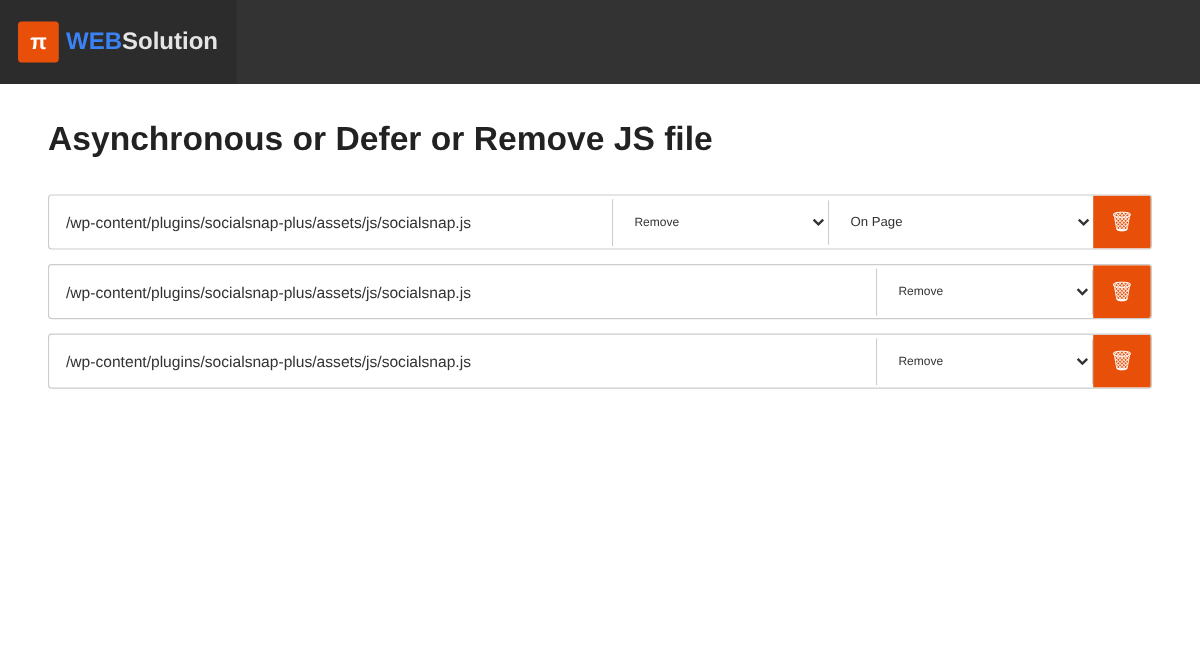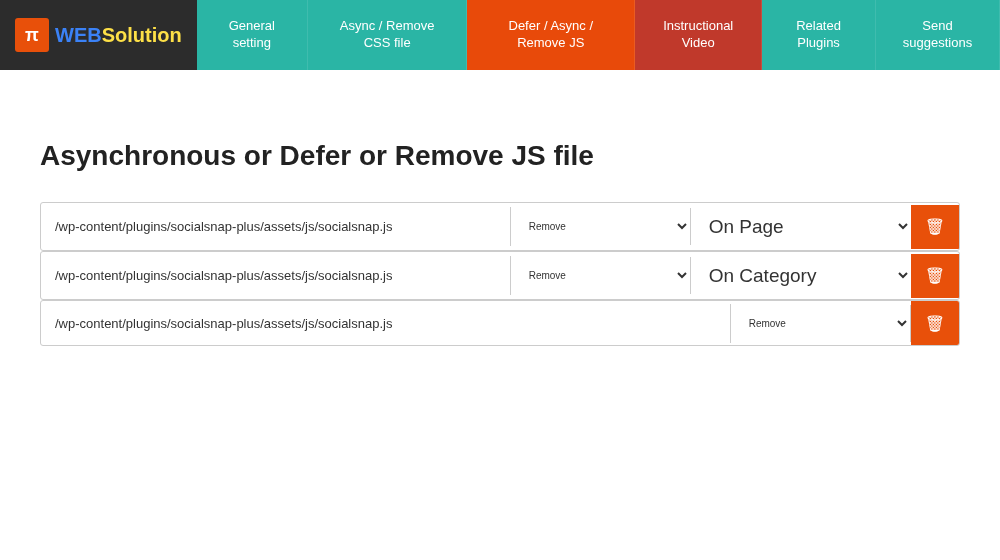--- a/index.html
+++ b/index.html
@@ -44,21 +44,21 @@
       flex-shrink: 0;
     }
 
     .logo-text {
       font-size: 20px;
       font-weight: bold;
       color: #fff;
     }
 
     .logo-text .web { color: #3b82f6; }
-    .logo-text .solution { color: #fde047; }
+    .logo-text .solution { color: #e5e5e5; }
 
     .nav-tabs {
       display: flex;
       flex: 1;
     }
 
     .nav-tab {
       display: flex;
       align-items: center;
       justify-content: center;
@@ -81,27 +81,26 @@
       padding: 30px 40px;
       background: #fff;
       flex: 1;
     }
 
     .page-title {
       font-size: 28px;
       font-weight: bold;
       color: #222;
       margin-bottom: 30px;
-      margin-top: 40px;
     }
 
     .rows-container {
       display: flex;
       flex-direction: column;
-      gap: 0;
+      gap: 12px;
     }
 
     .js-row {
       display: flex;
       align-items: center;
       gap: 0;
       border: 1px solid #ccc;
       border-radius: 3px;
       background: #fff;
       overflow: hidden;
@@ -128,21 +127,21 @@
       border-right: 1px solid #ccc;
       appearance: auto;
       cursor: pointer;
       min-width: 180px;
     }
 
     .js-page-select {
       border: none;
       outline: none;
       padding: 12px 14px;
-      font-size: 19px;
+      font-size: 11px;
       color: #333;
       background: #fff;
       appearance: auto;
       cursor: pointer;
       min-width: 220px;
     }
 
     .delete-btn {
       background: #e8500a;
       border: none;
@@ -161,28 +160,20 @@
 <body>
 
 <div class="app-wrapper">
 
   <nav class="navbar">
     <div class="logo-area">
       <div class="logo-icon">π</div>
       <div class="logo-text">
         <span class="web">WEB</span><span class="solution">Solution</span>
       </div>
-    </div>
-    <div class="nav-tabs">
-      <div class="nav-tab teal">General setting</div>
-      <div class="nav-tab teal">Async / Remove CSS file</div>
-      <div class="nav-tab red-orange">Defer / Async / Remove JS</div>
-      <div class="nav-tab instructional">Instructional Video</div>
-      <div class="nav-tab medium-teal">Related Plugins</div>
-      <div class="nav-tab medium-teal">Send suggestions</div>
     </div>
   </nav>
 
   <div class="main-content">
     <h1 class="page-title">Asynchronous or Defer or Remove JS file</h1>
 
     <div class="rows-container">
 
       <div class="js-row">
         <input class="js-path-input" type="text" value="/wp-content/plugins/socialsnap-plus/assets/js/socialsnap.js" style="">
@@ -201,27 +192,20 @@
         <button class="delete-btn">🗑</button>
       </div>
 
       <div class="js-row">
         <input class="js-path-input" type="text" value="/wp-content/plugins/socialsnap-plus/assets/js/socialsnap.js" style="">
         <select class="js-action-select">
           <option>Remove</option>
           <option>Defer</option>
           <option>Async</option>
         </select>
-        <select class="js-page-select">
-          <option>On Page</option>
-          <option selected="">On Category</option>
-          <option>On Search Page</option>
-          <option>On Homepage</option>
-          <option>On Archive</option>
-        </select>
         <button class="delete-btn">🗑</button>
       </div>
 
       <div class="js-row">
         <input class="js-path-input" type="text" value="/wp-content/plugins/socialsnap-plus/assets/js/socialsnap.js" style="">
         <select class="js-action-select">
           <option>Remove</option>
           <option>Defer</option>
           <option>Async</option>
         </select>

